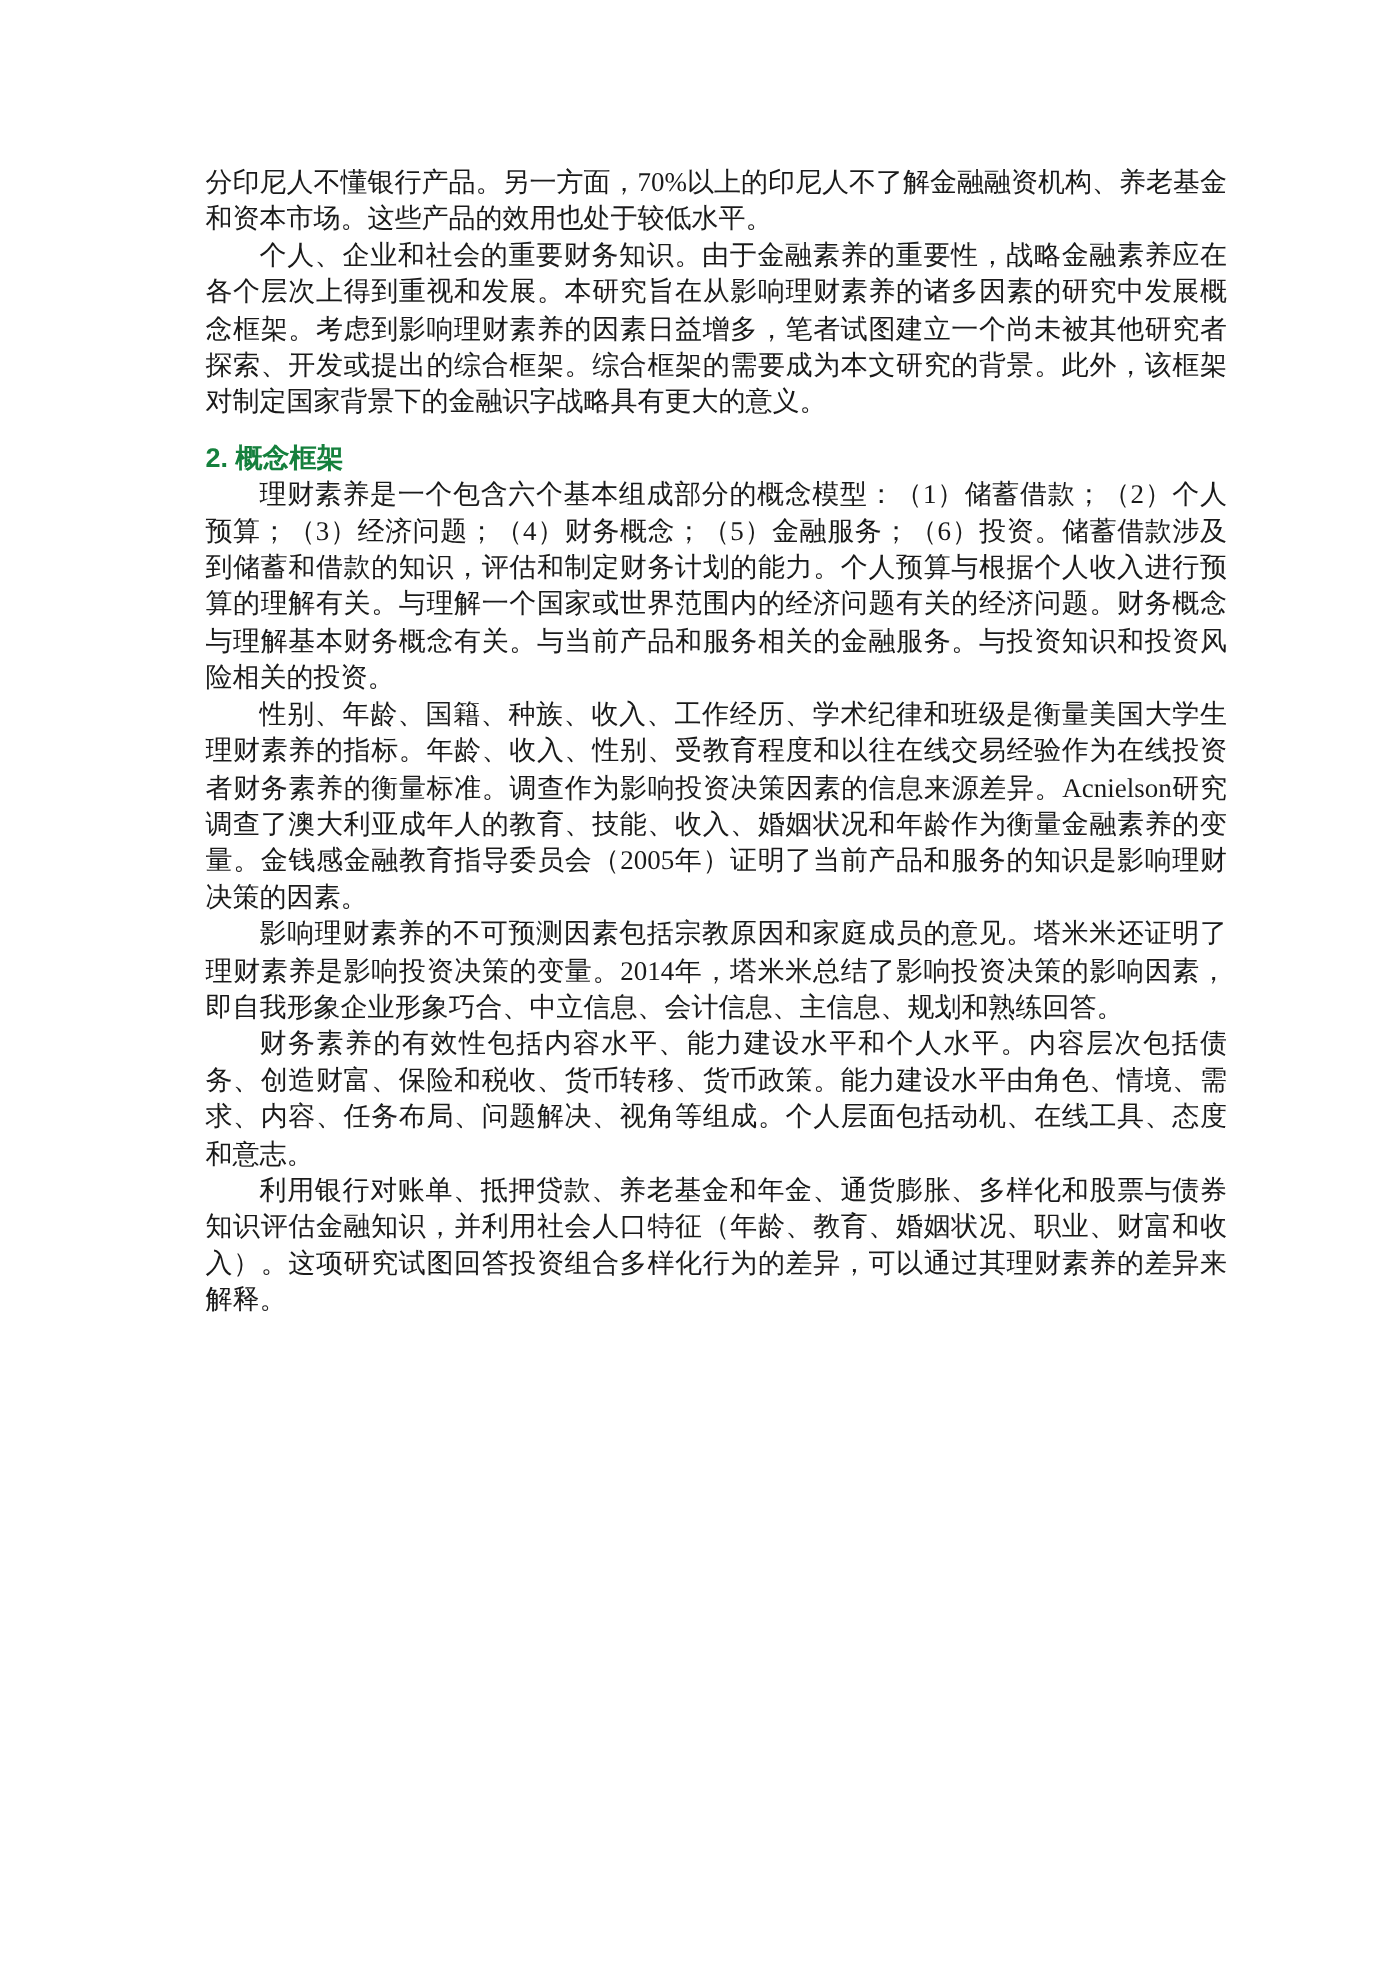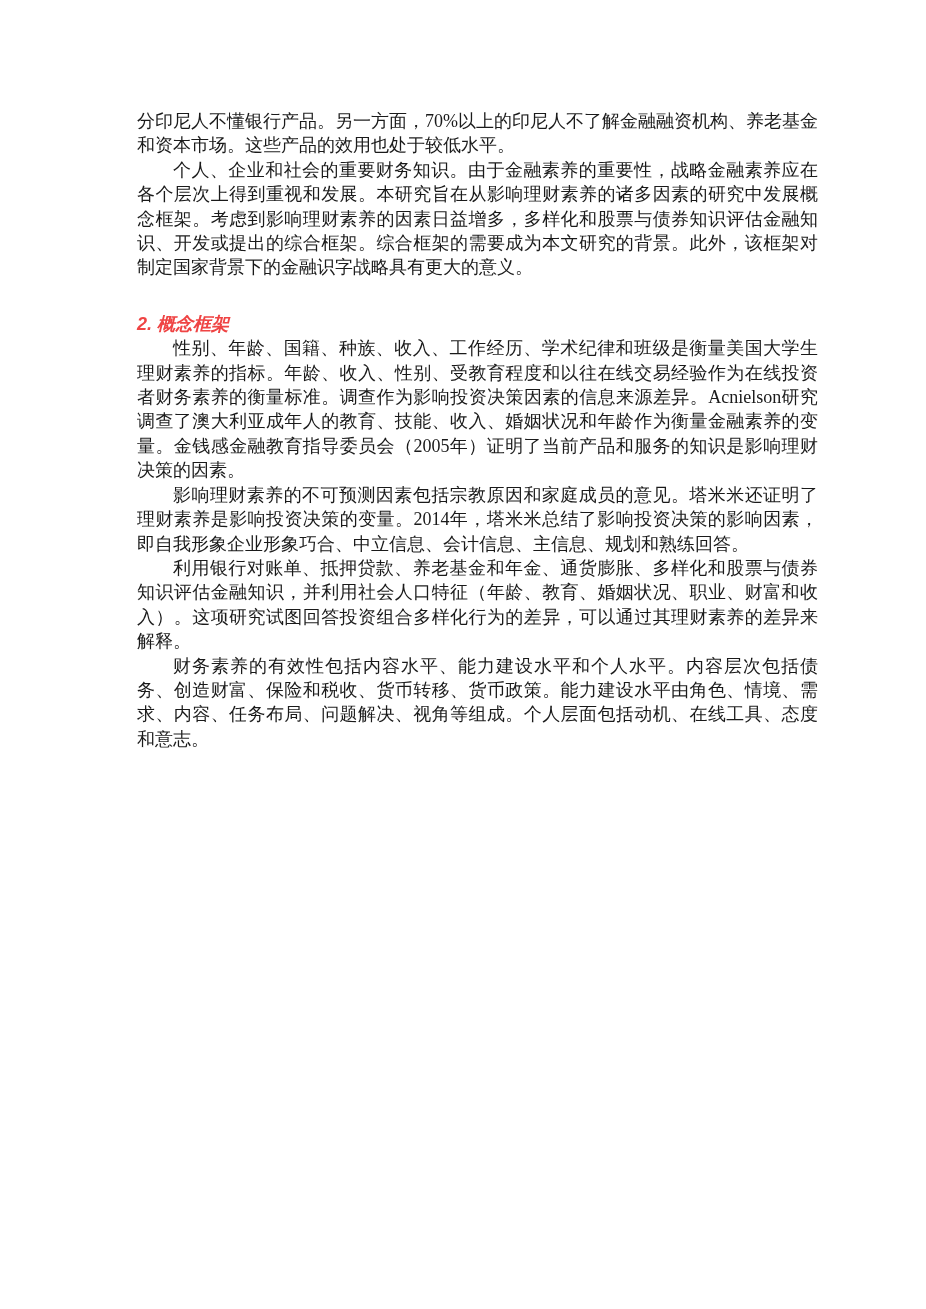--- a/index.html
+++ b/index.html
@@ -27,46 +27,46 @@
   }
   p.para {
     margin: 0;
     padding: 0;
     text-indent: 2em;
   }
   p.para.noindent {
     text-indent: 0;
   }
   h2.section-heading {
-    margin: 32px 0 0 0;
+    margin: 13px 0 0 0;
     padding: 0;
     font-family: "Liberation Sans", "DejaVu Sans", sans-serif;
     font-size: 18px;
     line-height: 24.4px;
     font-weight: bold;
-    color: #ef4444;
+    color: #15803d;
     text-align: left;
-    font-style: italic;
   }
 </style>
 </head>
 <body>
 
 <div class="page">
 
   <p class="para noindent">分印尼人不懂银行产品。另一方面，70%以上的印尼人不了解金融融资机构、养老基金和资本市场。这些产品的效用也处于较低水平。</p>
 
-  <p class="para">个人、企业和社会的重要财务知识。由于金融素养的重要性，战略金融素养应在各个层次上得到重视和发展。本研究旨在从影响理财素养的诸多因素的研究中发展概念框架。考虑到影响理财素养的因素日益增多，多样化和股票与债券知识评估金融知识、开发或提出的综合框架。综合框架的需要成为本文研究的背景。此外，该框架对制定国家背景下的金融识字战略具有更大的意义。</p>
+  <p class="para">个人、企业和社会的重要财务知识。由于金融素养的重要性，战略金融素养应在各个层次上得到重视和发展。本研究旨在从影响理财素养的诸多因素的研究中发展概念框架。考虑到影响理财素养的因素日益增多，笔者试图建立一个尚未被其他研究者探索、开发或提出的综合框架。综合框架的需要成为本文研究的背景。此外，该框架对制定国家背景下的金融识字战略具有更大的意义。</p>
 
   <h2 class="section-heading">2. 概念框架</h2>
 
 
+  <p class="para">理财素养是一个包含六个基本组成部分的概念模型：（1）储蓄借款；（2）个人预算；（3）经济问题；（4）财务概念；（5）金融服务；（6）投资。储蓄借款涉及到储蓄和借款的知识，评估和制定财务计划的能力。个人预算与根据个人收入进行预算的理解有关。与理解一个国家或世界范围内的经济问题有关的经济问题。财务概念与理解基本财务概念有关。与当前产品和服务相关的金融服务。与投资知识和投资风险相关的投资。</p>
 
   <p class="para">性别、年龄、国籍、种族、收入、工作经历、学术纪律和班级是衡量美国大学生理财素养的指标。年龄、收入、性别、受教育程度和以往在线交易经验作为在线投资者财务素养的衡量标准。调查作为影响投资决策因素的信息来源差异。Acnielson研究调查了澳大利亚成年人的教育、技能、收入、婚姻状况和年龄作为衡量金融素养的变量。金钱感金融教育指导委员会（2005年）证明了当前产品和服务的知识是影响理财决策的因素。</p>
 
   <p class="para">影响理财素养的不可预测因素包括宗教原因和家庭成员的意见。塔米米还证明了理财素养是影响投资决策的变量。2014年，塔米米总结了影响投资决策的影响因素，即自我形象企业形象巧合、中立信息、会计信息、主信息、规划和熟练回答。</p>
 
 
+  <p class="para">财务素养的有效性包括内容水平、能力建设水平和个人水平。内容层次包括债务、创造财富、保险和税收、货币转移、货币政策。能力建设水平由角色、情境、需求、内容、任务布局、问题解决、视角等组成。个人层面包括动机、在线工具、态度和意志。</p>
+
   <p class="para">利用银行对账单、抵押贷款、养老基金和年金、通货膨胀、多样化和股票与债券知识评估金融知识，并利用社会人口特征（年龄、教育、婚姻状况、职业、财富和收入）。这项研究试图回答投资组合多样化行为的差异，可以通过其理财素养的差异来解释。</p>
-
-  <p class="para">财务素养的有效性包括内容水平、能力建设水平和个人水平。内容层次包括债务、创造财富、保险和税收、货币转移、货币政策。能力建设水平由角色、情境、需求、内容、任务布局、问题解决、视角等组成。个人层面包括动机、在线工具、态度和意志。</p>
 
 </div>
 
 </body></html>

